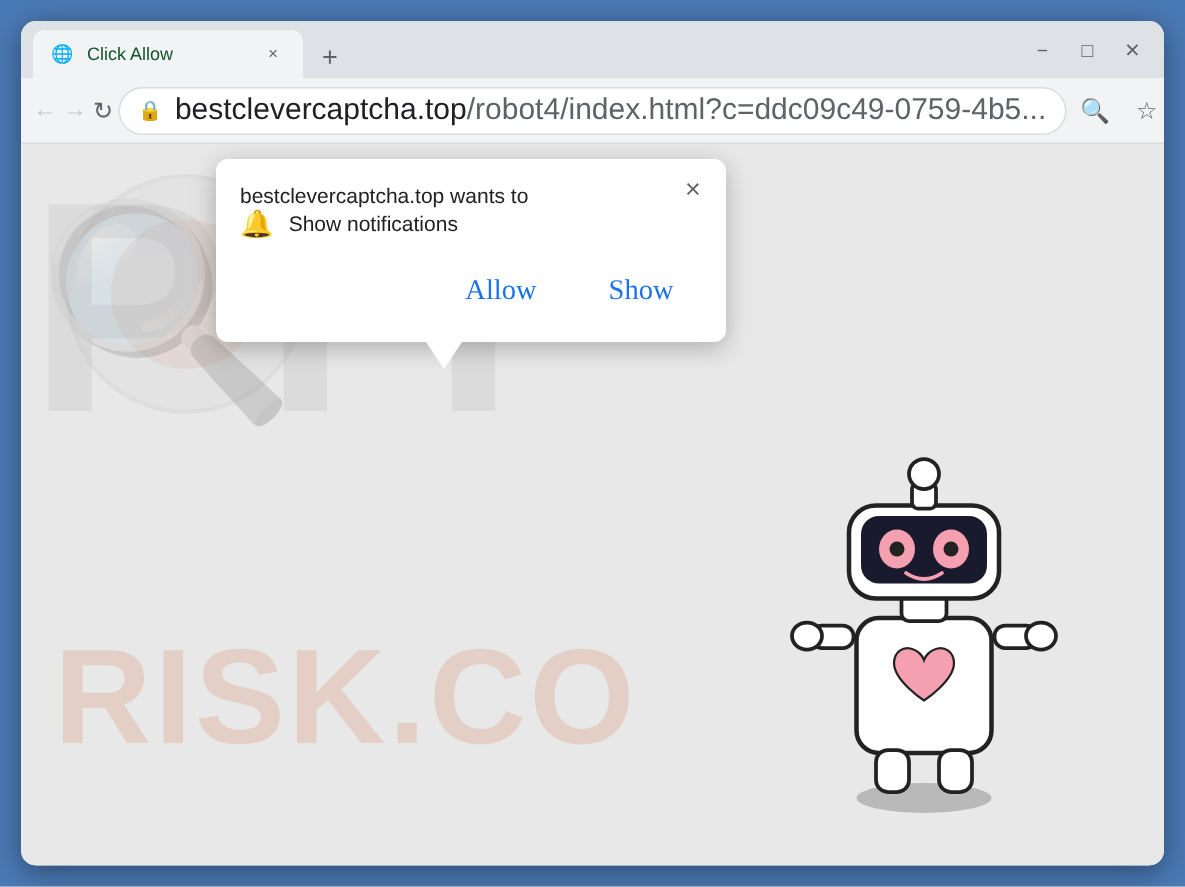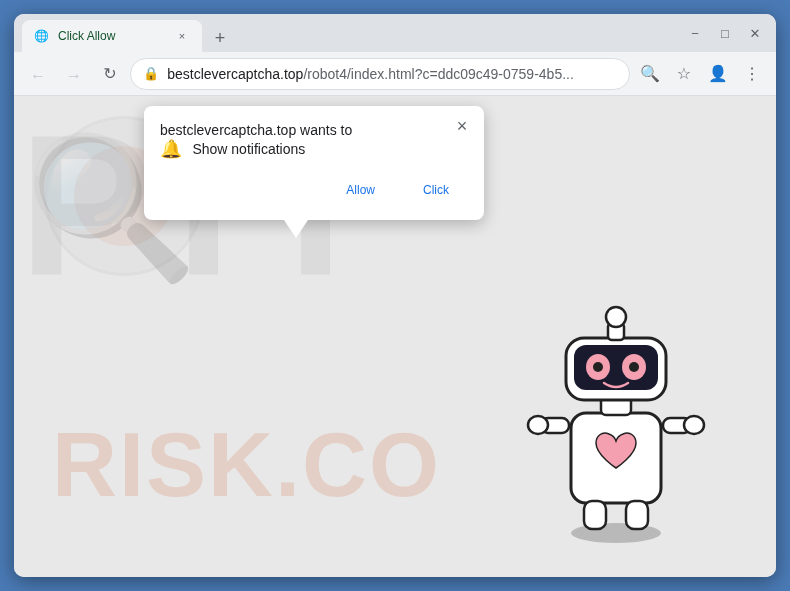--- a/index.html
+++ b/index.html
@@ -137,21 +137,21 @@
       align-items: center;
       padding: 0 12px;
       gap: 8px;
       border: 1px solid #dadce0;
     }
     .lock-icon {
       font-size: 13px;
       color: #5f6368;
     }
     .address-text {
-      font-size: 14px;
+      font-size: 20px;
       color: #202124;
       flex: 1;
       white-space: nowrap;
       overflow: hidden;
       text-overflow: ellipsis;
     }
     .address-text .highlight {
       color: #202124;
     }
     .address-text .dim {
@@ -185,21 +185,21 @@
       font-size: 180px;
       font-weight: 900;
       color: rgba(180,180,180,0.35);
       letter-spacing: -10px;
       user-select: none;
       line-height: 1;
     }
     .watermark-risk {
       position: absolute;
       bottom: 60px;
-      left: 38px;
+      left: 22px;
       font-size: 90px;
       font-weight: 900;
       color: rgba(220,150,120,0.3);
       letter-spacing: 2px;
       user-select: none;
     }
     .robot-container {
       position: absolute;
       right: 60px;
       bottom: 30px;
@@ -269,24 +269,24 @@
       text-align: center;
     }
     .popup-actions {
       display: flex;
       justify-content: flex-end;
       gap: 10px;
     }
     .popup-btn {
       padding: 6px 18px;
       border-radius: 4px;
-      font-size: 12px;
+      font-size: 19px;
       cursor: pointer;
       border: 1px solid transparent;
-      font-family: Liberation Sans, sans-serif;
+      font-family: Liberation Serif, serif;
     }
     .popup-btn.allow {
       color: #1a73e8;
       background: transparent;
       border-color: transparent;
     }
     .popup-btn.block {
       color: #1a73e8;
       background: transparent;
       border-color: transparent;
@@ -433,17 +433,17 @@
 
     <div class="notification-popup">
       <div class="popup-close">×</div>
       <div class="popup-title">bestclevercaptcha.top wants to</div>
       <div class="popup-row">
         <span class="bell-icon">🔔</span>
         <span class="popup-desc">Show notifications</span>
       </div>
       <div class="popup-actions">
         <button class="popup-btn allow">Allow</button>
-        <button class="popup-btn block">Click</button>
+        <button class="popup-btn block">Show</button>
       </div>
     </div>
   </div>
 </div>
 
 </body></html>

